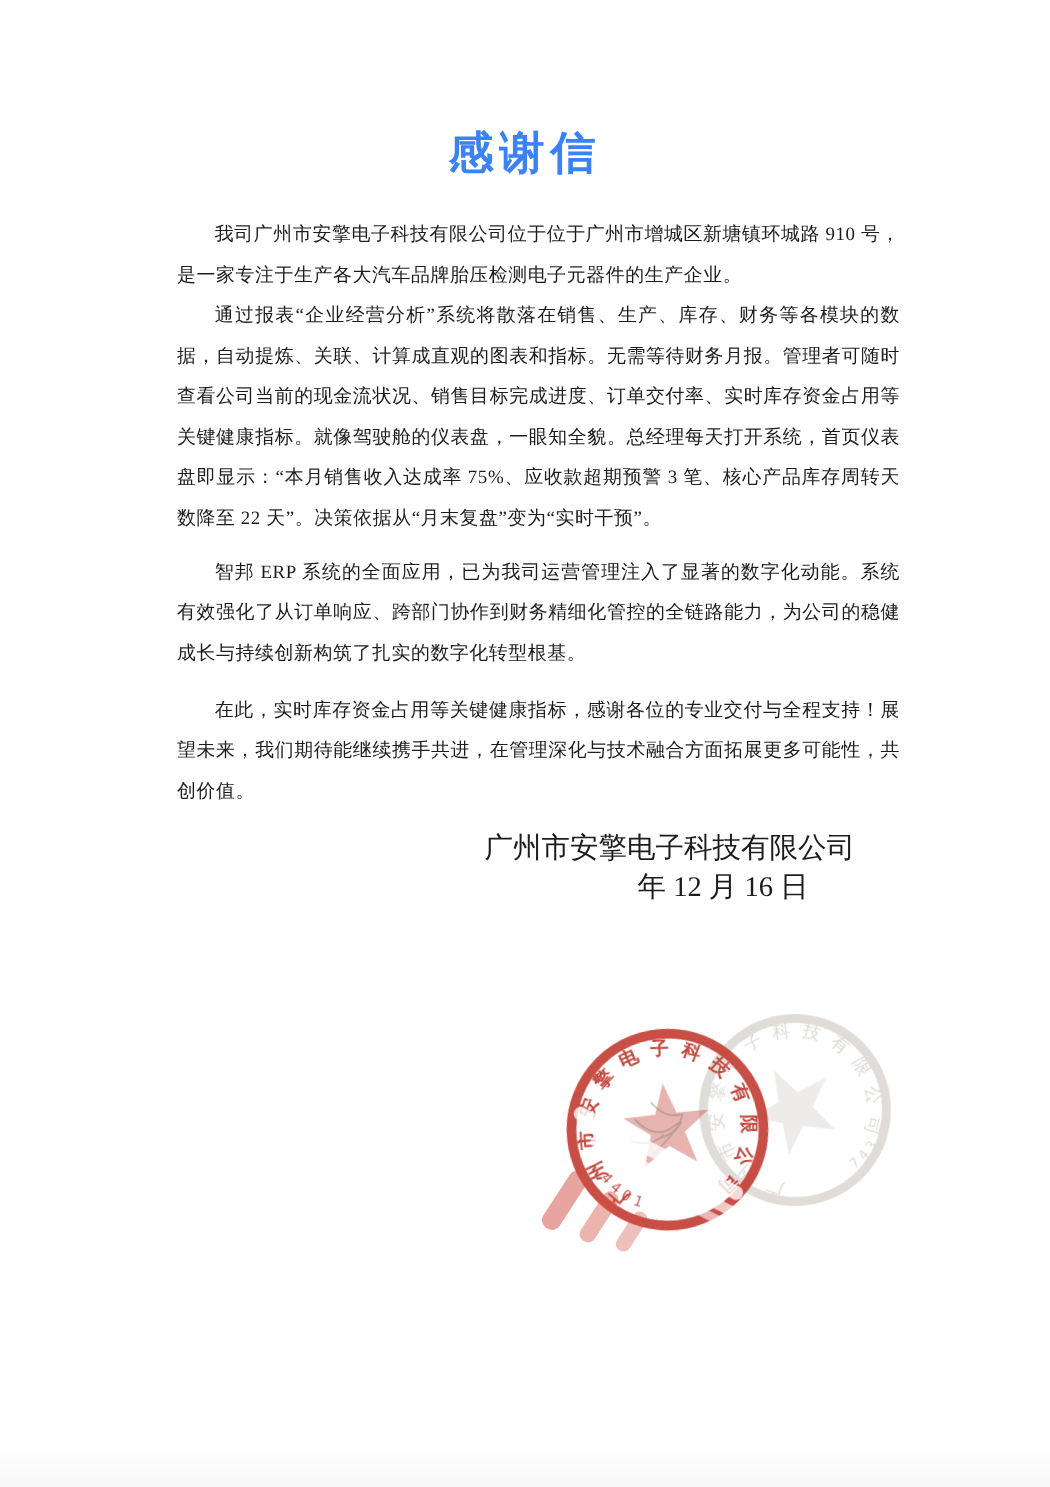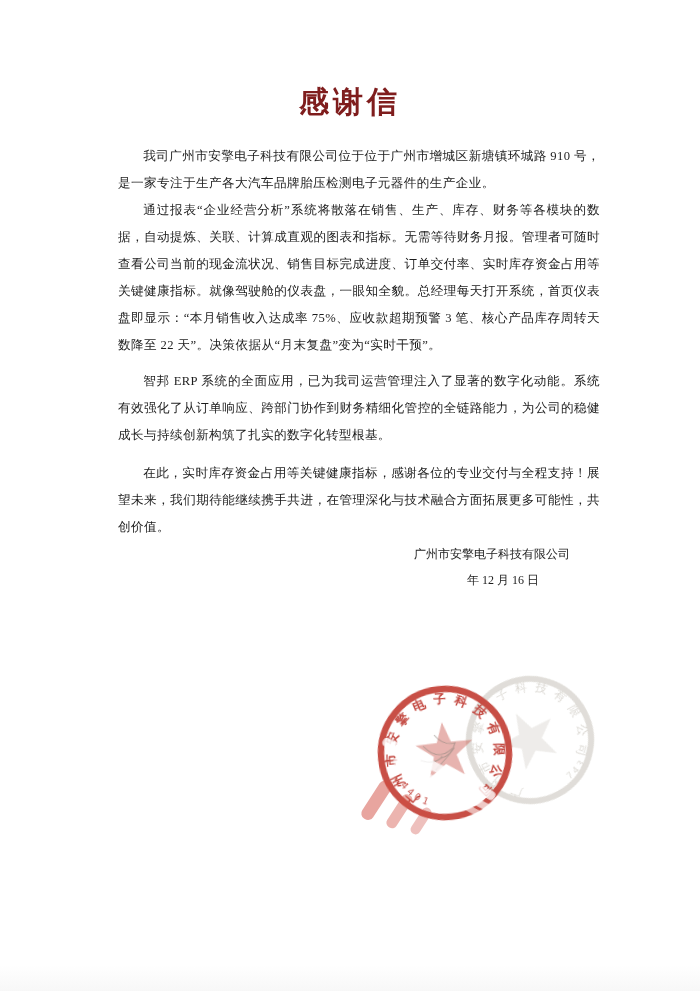--- a/index.html
+++ b/index.html
@@ -12,41 +12,41 @@
     overflow:hidden;
   }
   .page{position:relative;width:700px;height:991px;background:#fff;}
   .title{
     margin:0;
     padding-top:82px;
     text-align:center;
     font-size:30px;
     font-weight:bold;
     letter-spacing:4px;
-    color:#7f1d1d;
+    color:#3b82f6;
     font-family:"Liberation Sans","DejaVu Sans",sans-serif;
   }
   .body-text{
     width:482px;
-    margin:20px 0 0 118px;
+    margin:20px 0 12px 118px;
   }
   .body-text p{
     margin:0;
     font-size:12.6px;
     line-height:27px;
     text-align:justify;
     text-indent:2em;
     letter-spacing:0.4px;
   }
   .body-text p.sp9{margin-top:9px;}
   .body-text p.sp11{margin-top:11px;}
   .signature{
     width:570px;
     text-align:right;
-    font-size:12px;
+    font-size:19px;
     line-height:26px;
   }
   .sig-date{padding-right:31px;}
   .stamps{
     position:absolute;
     left:350px;
     top:660px;
     mix-blend-mode:multiply;
     opacity:0.96;
   }

